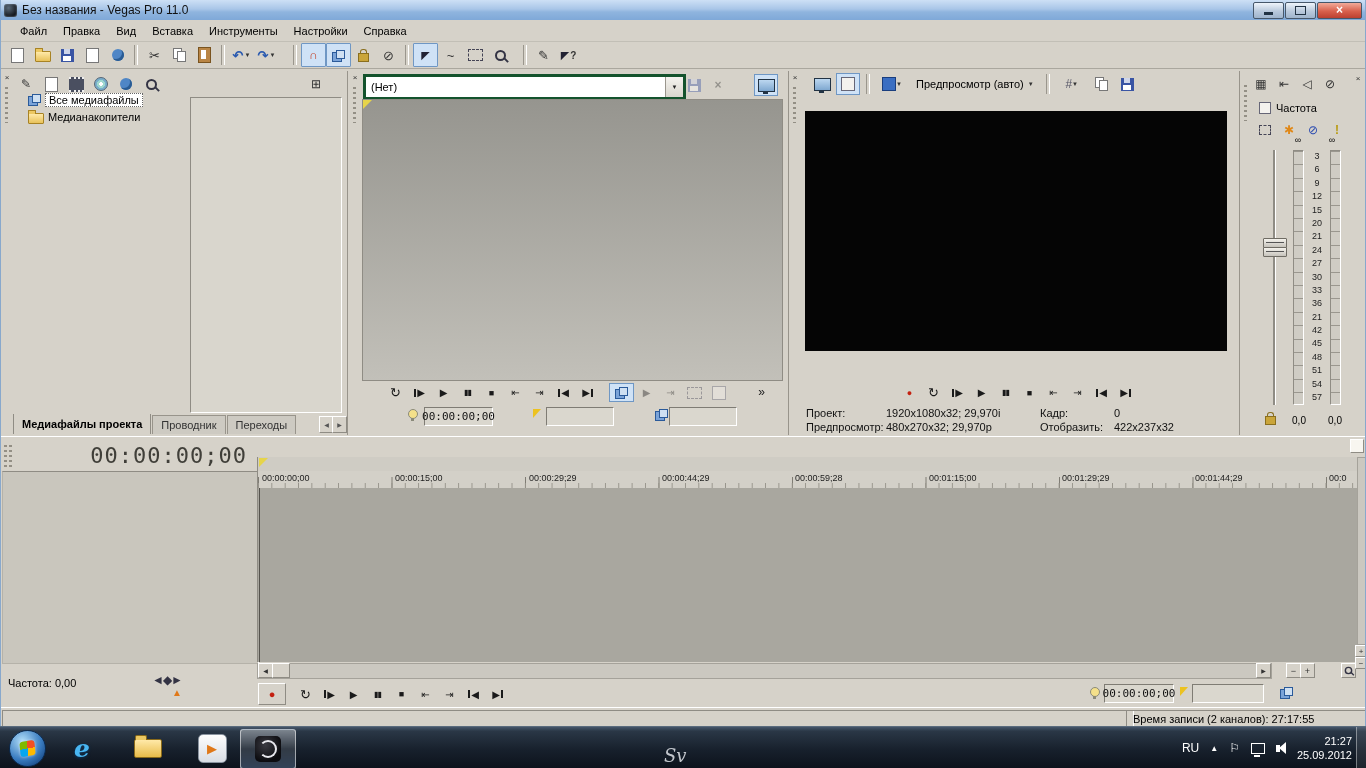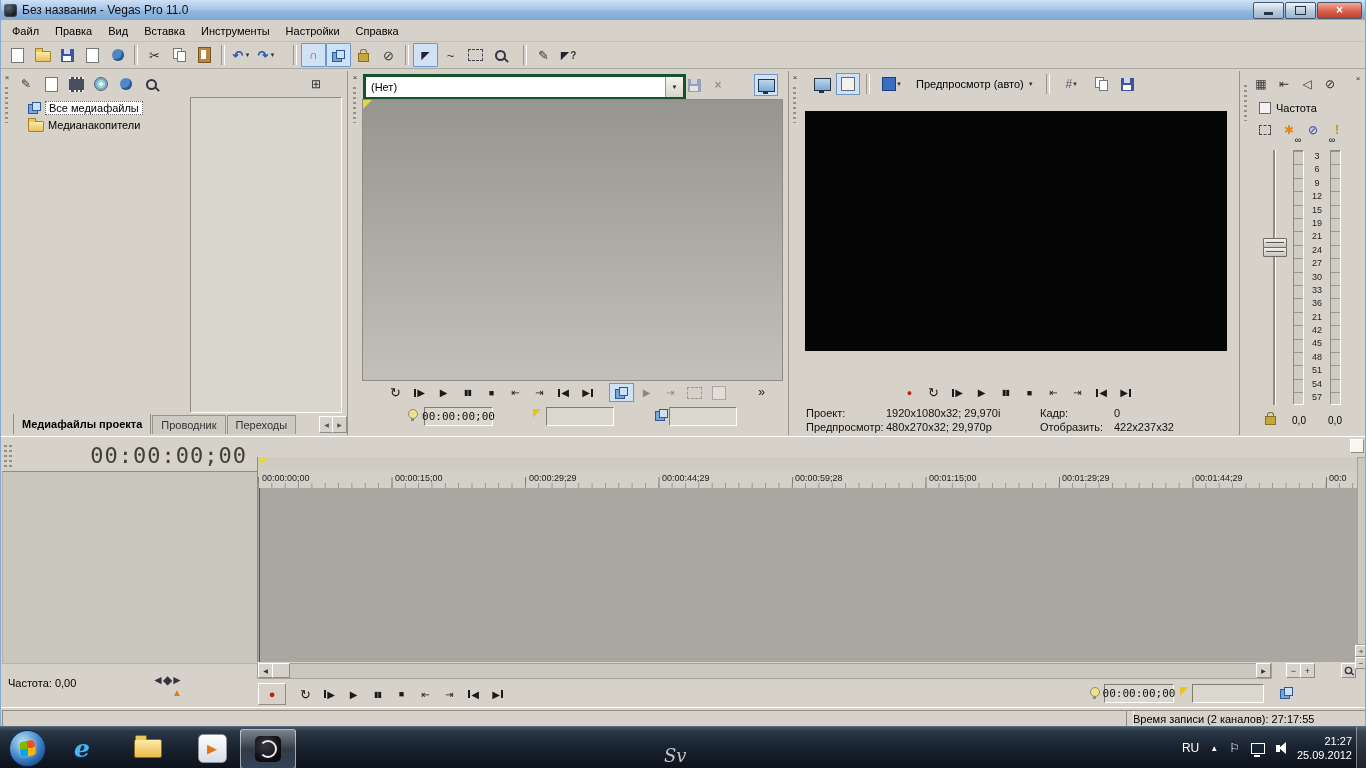--- a/index.html
+++ b/index.html
@@ -7,21 +7,21 @@
   
   .titlebar{position:absolute;left:0;top:0;right:0;height:20px;background:linear-gradient(#cde0f5,#a9c6e8 45%,#8fb4de 60%,#7fa8d8);border-bottom:1px solid #5a7ba6;display:flex;align-items:center;padding:0 4px;gap:5px;}
   .app-ico{width:13px;height:13px;border-radius:3px;background:radial-gradient(circle at 35% 30%,#5a6a7a,#14181e 70%);box-shadow:inset 0 0 2px #9ab;}
   .title{font-size:12px;color:#111;}
   .winbtns{margin-left:auto;display:flex;gap:1px;}
   .wbtn{width:29px;height:15px;border:1px solid #46576a;border-radius:2px;background:linear-gradient(#eef4fb,#b9c9dc 55%,#9fb4cc);display:flex;align-items:center;justify-content:center;}
   .wbtn.close{width:43px;background:linear-gradient(#f2ab9a,#d8604c 55%,#bc4030);color:#fff;font-weight:bold;font-size:12px;line-height:1;}
   .min-glyph{width:9px;height:3px;background:#234;margin-top:6px;}
   .max-glyph{width:9px;height:7px;border:1px solid #234;}
   
-  .menubar{position:absolute;top:20px;left:0;right:0;height:21px;display:flex;align-items:center;padding-left:4px;background:#d6d2c9;}
+  .menubar{position:absolute;top:20px;left:0;right:0;height:21px;display:flex;align-items:center;padding-left:12px;background:#d6d2c9;}
   .menu-item{padding:3px 8px;}
   .toolbar{position:absolute;top:41px;left:0;right:0;height:26px;display:flex;align-items:center;padding-left:5px;background:#d6d2c9;border-bottom:1px solid #aaa79e;border-top:1px solid #c2bfb6;}
   .tbtn{min-width:23px;height:22px;display:flex;align-items:center;justify-content:center;border:1px solid transparent;border-radius:1px;color:#333;font-size:13px;gap:1px;}
   .tbtn.active{background:#cfe2f6;border-color:#6f97c4;}
   .caret{font-size:6px;color:#333;}
   .sep{width:2px;height:20px;border-left:1px solid #9a968d;border-right:1px solid #fff;margin:0 4px;}
   .undo-g{color:#2a5ab0;font-weight:bold;font-size:13px;}
   .magnet-g{color:#c23a1e;font-weight:bold;font-size:12px;}
   .cursor-g{color:#223;font-size:11px;}
   
@@ -242,21 +242,21 @@
           <span class="mi mi-globe"></span>
         </span>
       <span class="sbtn">
           <span class="mi mi-zoom"></span>
         </span>
     </div>
     <span class="sbtn" style="position:absolute;right:18px;top:2px;">
         <span>⊞</span>
       </span>
 
-    <div class="abs" style="left:24px;top:28px;width:160px;">
+    <div class="abs" style="left:24px;top:20px;width:160px;">
       <div class="titem">
         <span class="mi mi-dualrect"></span>
         <span class="tsel">Все медиафайлы</span>
       </div>
       <div class="titem">
         <span class="mi mi-folder"></span>
         <span>Медианакопители</span>
       </div>
     </div>
 
@@ -487,21 +487,21 @@
     <span class="abs" style="left:52px;top:64px;width:10px;text-align:center;font-size:9px;">∞</span>
     <span class="abs" style="left:86px;top:64px;width:10px;text-align:center;font-size:9px;">∞</span>
     <div class="flexr" style="position:absolute;left:52px;top:79px;height:255px;align-items:stretch;">
       <span class="mwell"></span>
       <div style="width:26px;">
         <div class="dbnum">3</div>
         <div class="dbnum">6</div>
         <div class="dbnum">9</div>
         <div class="dbnum">12</div>
         <div class="dbnum">15</div>
-        <div class="dbnum">19</div>
+        <div class="dbnum">20</div>
         <div class="dbnum">21</div>
         <div class="dbnum">24</div>
         <div class="dbnum">27</div>
         <div class="dbnum">30</div>
         <div class="dbnum">33</div>
         <div class="dbnum">36</div>
         <div class="dbnum">21</div>
         <div class="dbnum">42</div>
         <div class="dbnum">45</div>
         <div class="dbnum">48</div>

